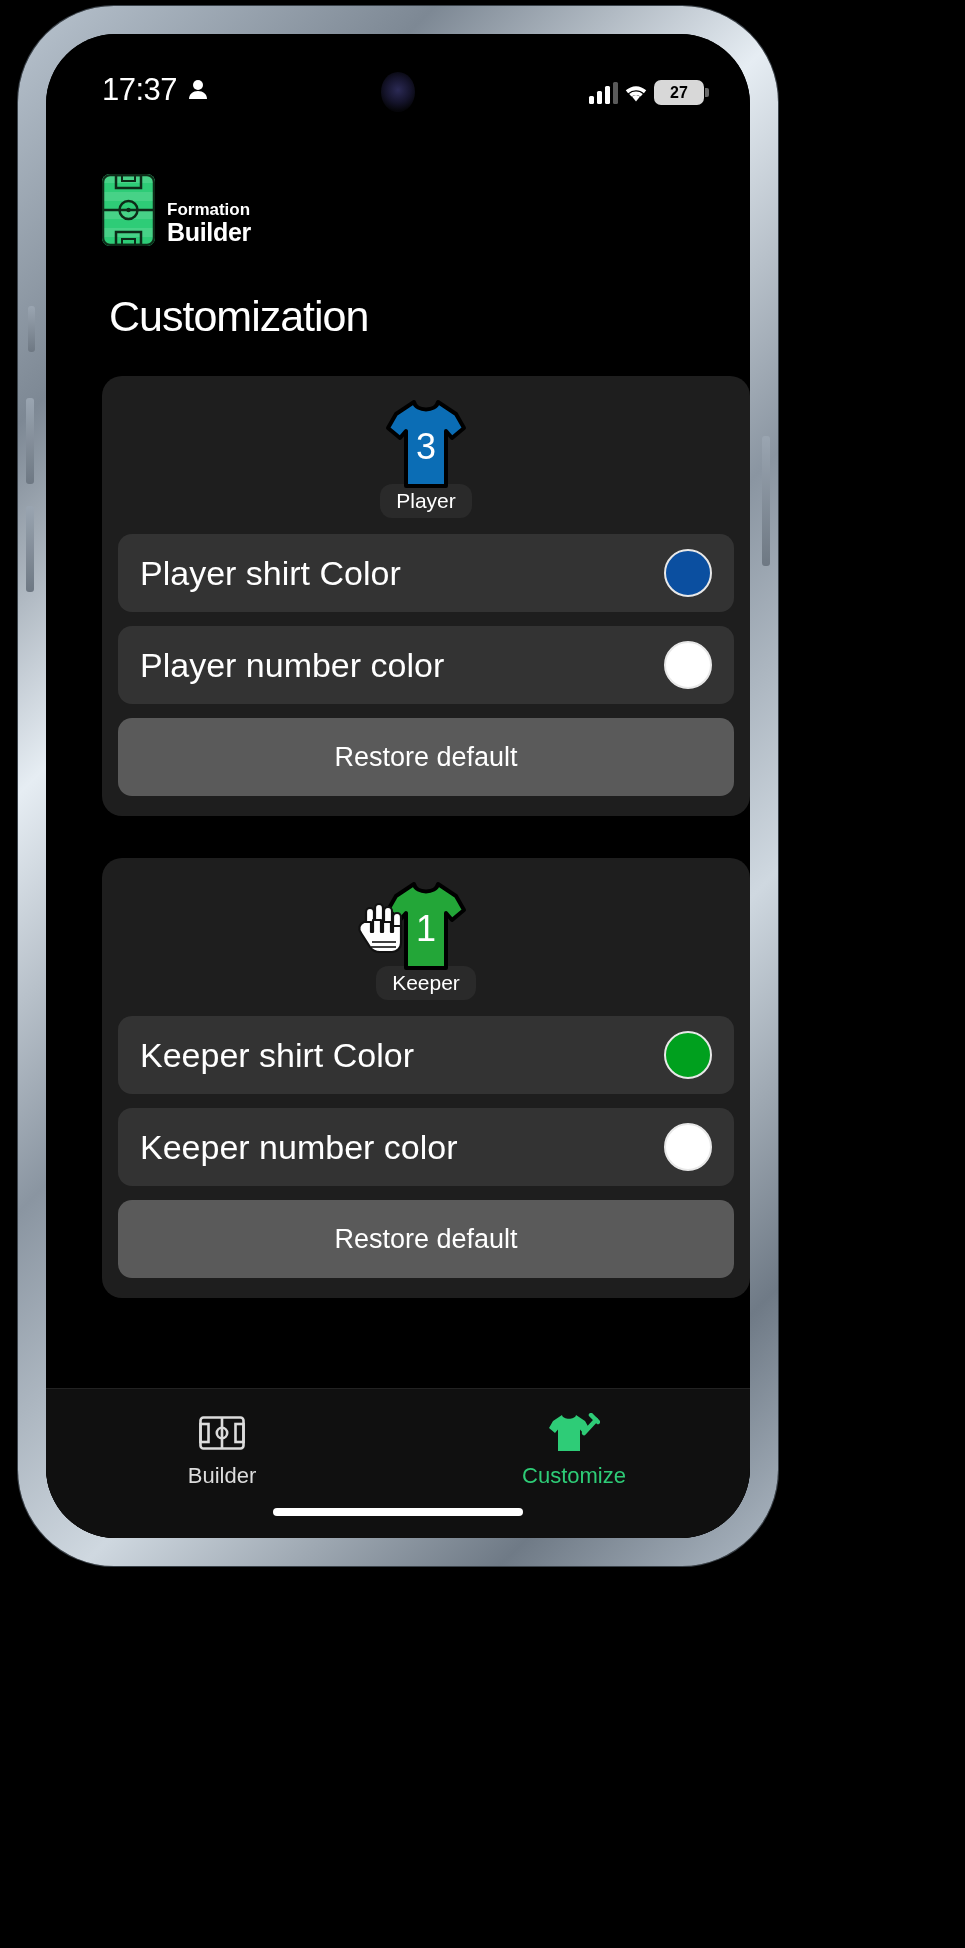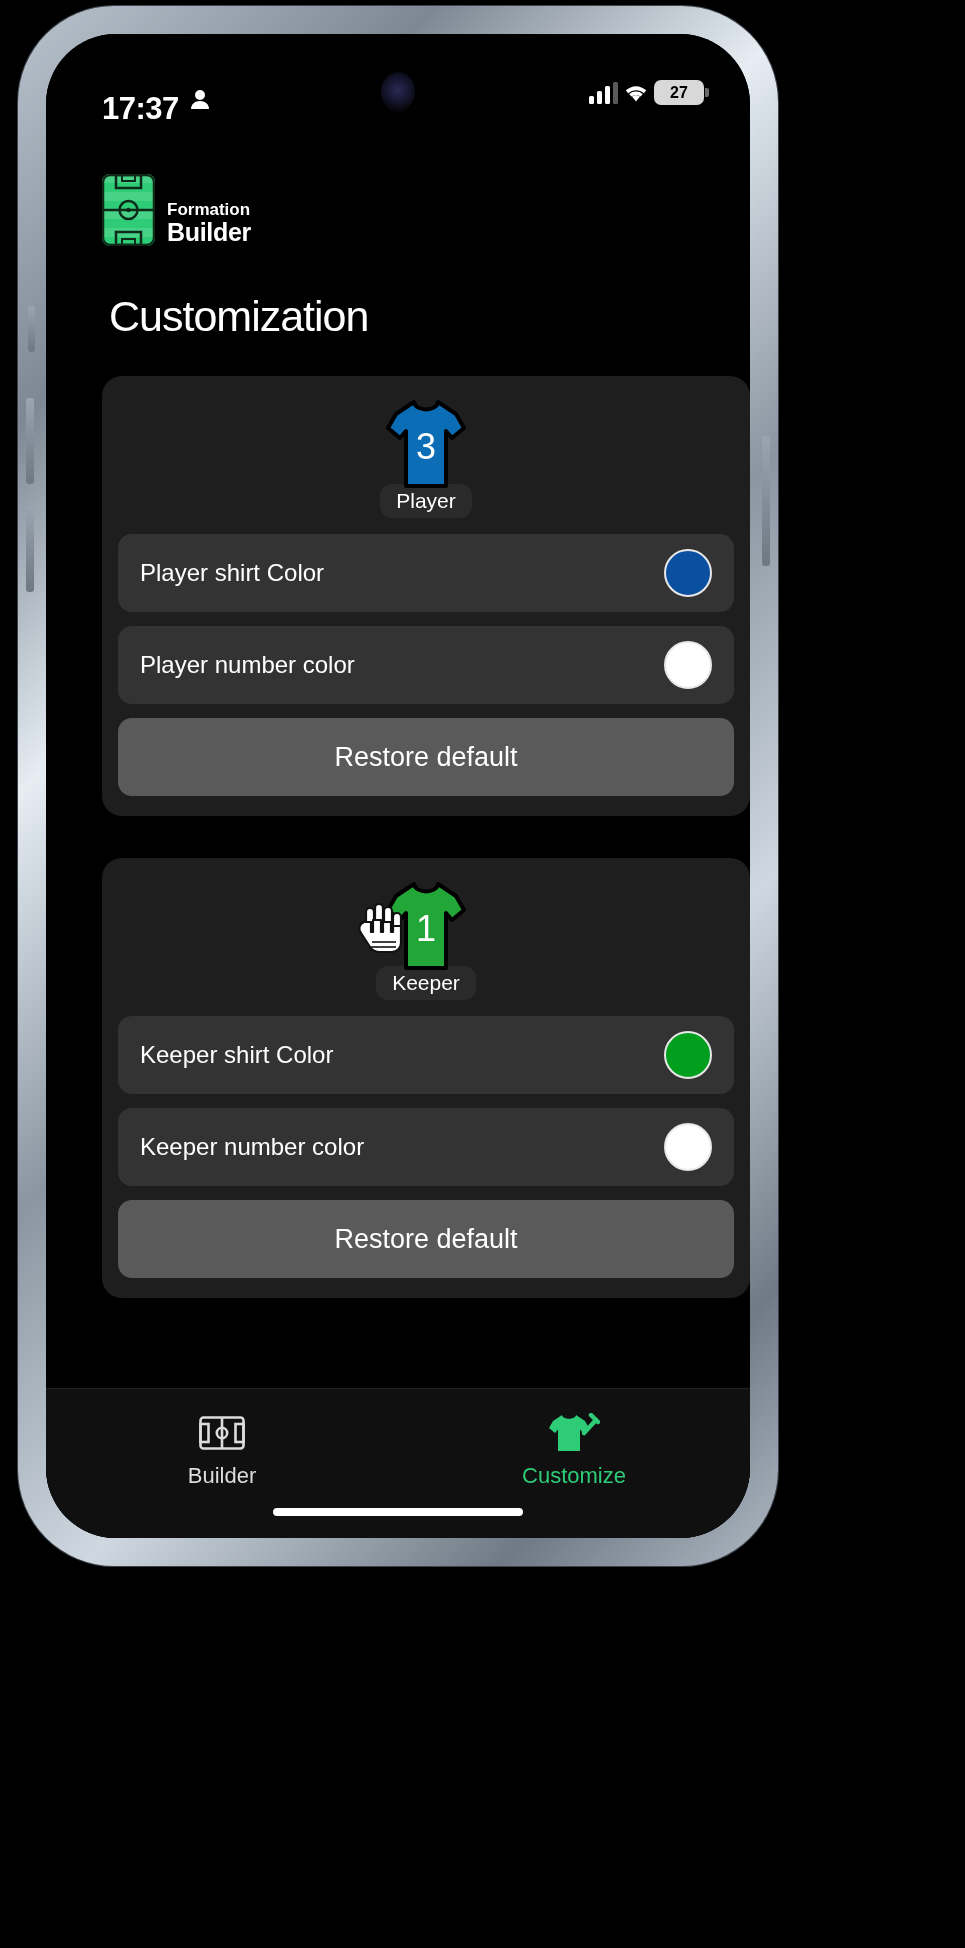--- a/index.html
+++ b/index.html
@@ -32,21 +32,21 @@
   }
   .dyn-dot{
     position:absolute; left:50%; transform:translateX(-50%); top:38px;
     width:34px; height:40px; border-radius:50%;
     background:radial-gradient(circle at 50% 45%, #2b2a55 0%, #15142c 45%, #050509 75%);
   }
 
   
   .status{ position:absolute; top:38px; left:0; right:0; height:44px; }
   .status-left{ position:absolute; left:56px; top:0; display:flex; align-items:center; gap:10px; }
-  .clock{ font-size:31px; font-weight:bold; letter-spacing:-0.5px;margin-top:19px; }
+  .clock{ font-size:31px; font-weight:normal; letter-spacing:-0.5px; }
   .status-right{ position:absolute; right:46px; top:8px; display:flex; align-items:center; gap:3px; }
   .bars{ display:flex; align-items:flex-end; gap:3px; height:22px; }
   .bars i{ display:block; width:5px; background:#fff; border-radius:1.5px; }
   .bars i:nth-child(1){height:8px;} .bars i:nth-child(2){height:13px;}
   .bars i:nth-child(3){height:18px;} .bars i:nth-child(4){height:22px; background:#5a5a5a;}
   .batt{ position:relative; width:50px; height:25px; border-radius:7px; background:#d8d8d8;
     display:flex; align-items:center; justify-content:center; }
   .batt b{ color:#000; font-size:16px; font-weight:bold; }
   .batt::after{ content:""; position:absolute; right:-5px; top:8px; width:4px; height:9px;
     border-radius:0 2px 2px 0; background:#6a6a6a; }
@@ -74,21 +74,21 @@
   .kit{ position:relative; width:84px; height:92px; }
   .kit svg{ display:block; }
   .kit .num{ position:absolute; left:0; right:0; top:28px; text-align:center;
     font-size:36px; font-weight:500; color:#fff; }
   .kit .glove{ position:absolute; left:-28px; top:22px; width:54px; height:52px; }
   .pill{ margin-top:-6px; background:#2a2a2a; border-radius:12px; padding:5px 16px;
     font-size:21px; }
 
   .row{ display:flex; align-items:center; justify-content:space-between;
     background:#333; border-radius:14px; height:78px; padding:0 22px; margin-top:14px; }
-  .row-label{ font-size:24px; }
+  .row-label{ font-size:34px; }
   .swatch{ width:48px; height:48px; border-radius:50%; border:2px solid #e8e8e8; }
 
   .restore{ display:flex; align-items:center; justify-content:center;
     background:#5a5a5a; border-radius:14px; height:78px; margin-top:14px;
     font-size:27px; font-weight:500; }
 
   
   .tabbar{ position:absolute; left:0; right:0; bottom:0; height:150px; background:#101010;
     border-top:1px solid #222; }
   .tabs{ display:flex; height:100%; padding-top:22px; }

